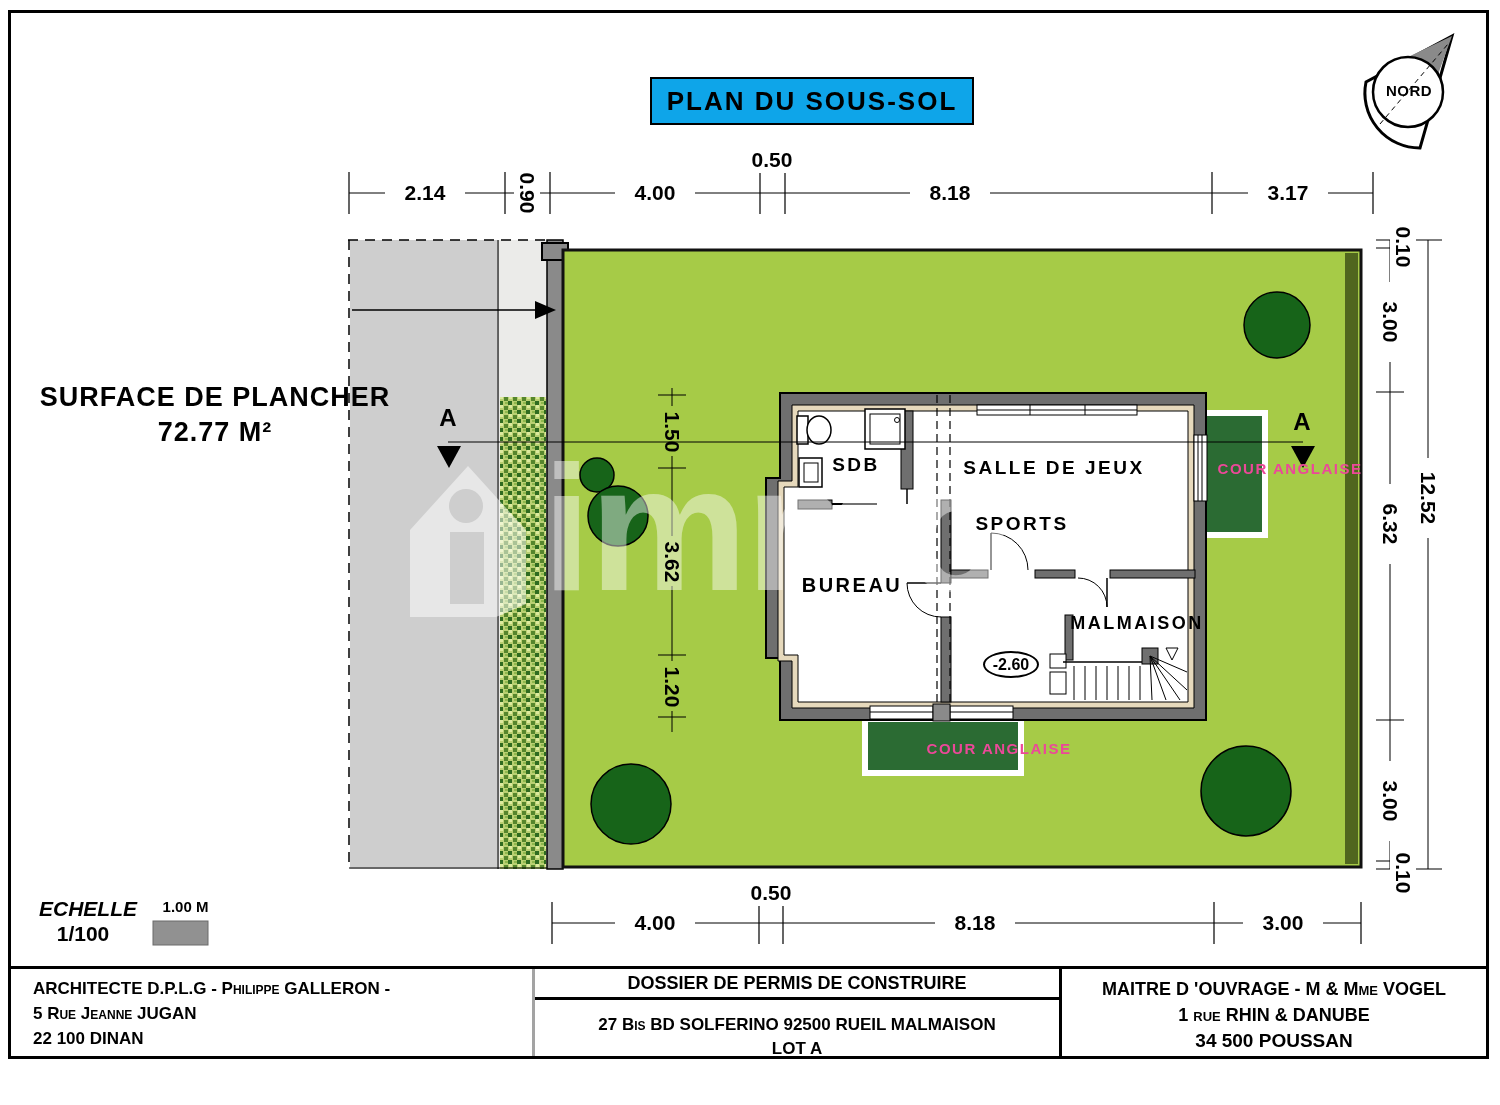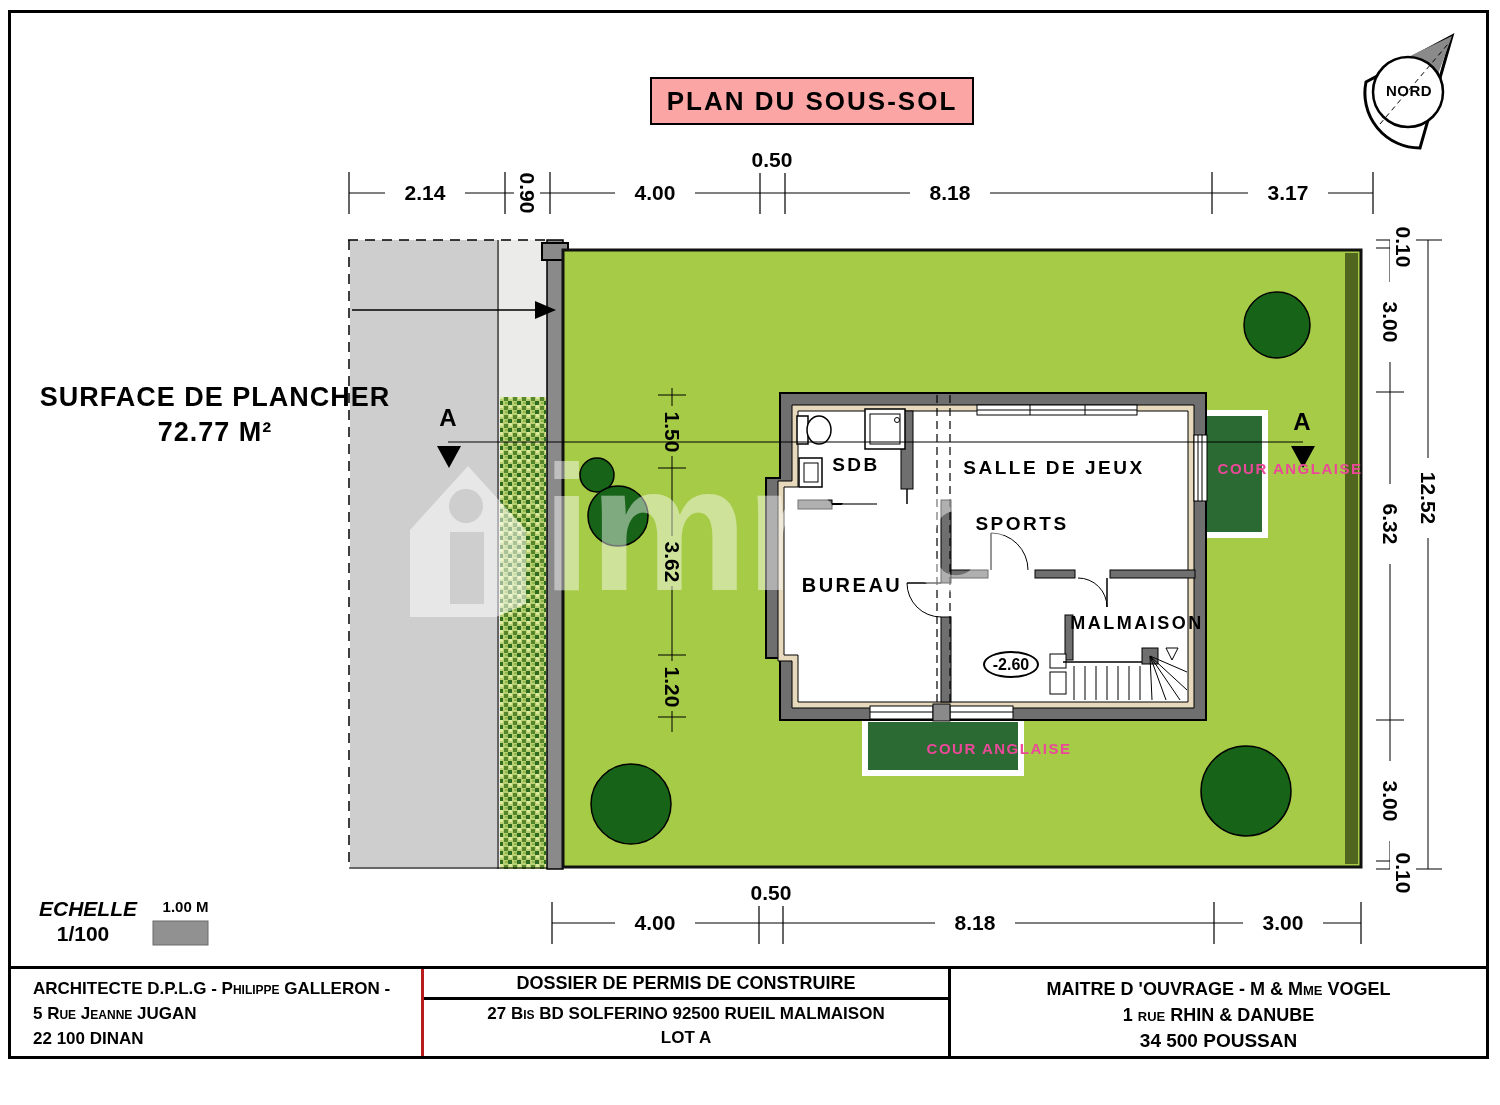--- a/index.html
+++ b/index.html
@@ -18,21 +18,21 @@
   }
   .dim{width:80px;height:26px;line-height:26px;font-size:21px;background:#fff;}
   .nobg{background:transparent;}
   .vert{transform:rotate(90deg);}
   .room{width:200px;font-size:19px;letter-spacing:2.5px;}
   .cour{width:200px;font-size:15px;letter-spacing:1.5px;color:#ec4899;}
   .amark{width:30px;font-size:24px;}
   .surface{width:380px;font-size:27px;letter-spacing:1px;}
   .title-box{
     position:absolute;z-index:4;left:650px;top:77px;width:320px;height:44px;
-    border:2px solid #000;background:#fca5a5;font-size:26px;font-weight:bold;
+    border:2px solid #000;background:#0ea5e9;font-size:26px;font-weight:bold;
     letter-spacing:2px;text-align:center;line-height:44px;
   }
   .frame{
     position:absolute;z-index:4;left:8px;top:10px;width:1481px;height:1049px;
     border:3px solid #000;box-sizing:border-box;pointer-events:none;
   }
   .level-ellipse{
     position:absolute;z-index:3;left:983px;top:651px;width:56px;height:27px;
     border:2px solid #000;border-radius:50%;background:#fff;
     font-size:16px;font-weight:bold;text-align:center;line-height:24px;
@@ -42,24 +42,24 @@
     position:absolute;z-index:2;left:542px;top:440px;
     font-size:178px;font-weight:bold;line-height:1;
     color:rgba(255,255,255,0.45);letter-spacing:-2px;pointer-events:none;
   }
   .tblock{
     position:absolute;z-index:4;left:8px;top:966px;width:1481px;height:93px;
     border:3px solid #000;box-sizing:border-box;background:#fff;
     display:flex;font-weight:bold;font-variant:small-caps;
   }
   .tb-col{box-sizing:border-box;height:100%;}
-  .tb-col1{width:413px;border-right:3px solid #b91c1c;padding:7px 0 0 22px;font-size:17px;line-height:25px;text-align:left;}
+  .tb-col1{width:524px;border-right:3px solid #a3a3a3;padding:7px 0 0 22px;font-size:17px;line-height:25px;text-align:left;}
   .tb-col2{width:527px;border-right:3px solid #000;text-align:center;}
   .tb-col2-row1{height:28px;line-height:28px;border-bottom:3px solid #000;font-size:18px;}
-  .tb-col2-row2{padding-top:2px;font-size:17px;line-height:24px;}
+  .tb-col2-row2{padding-top:2px;font-size:17px;line-height:24px;margin-top:11px;}
   .tb-col3{flex:1;text-align:center;padding-top:7px;font-size:18px;line-height:26px;}
   .scale-lbl{font-size:21px;}
   .scale-bar-lbl{font-size:15px;}
   .nord-lbl{width:58px;font-size:15px;letter-spacing:0.5px;}
 </style>
 </head>
 <body>
 
 <svg id="gfx" width="1500" height="1105" viewBox="0 0 1500 1105">
   <defs>

